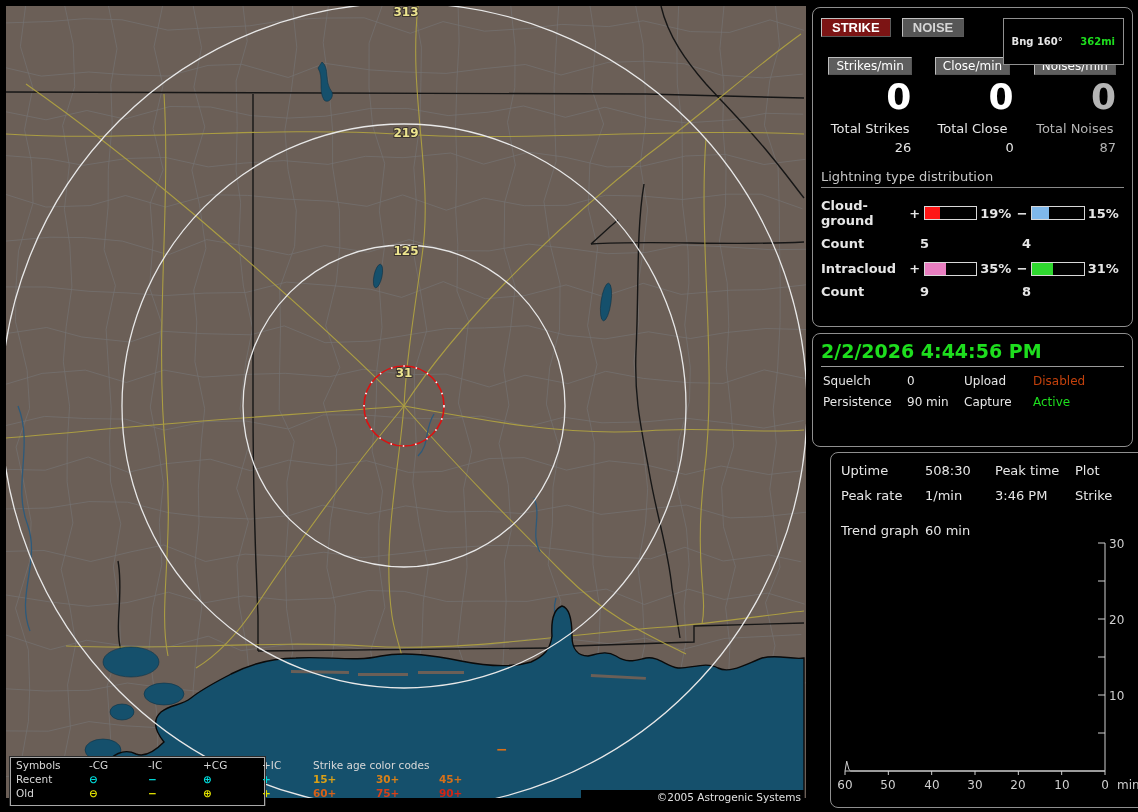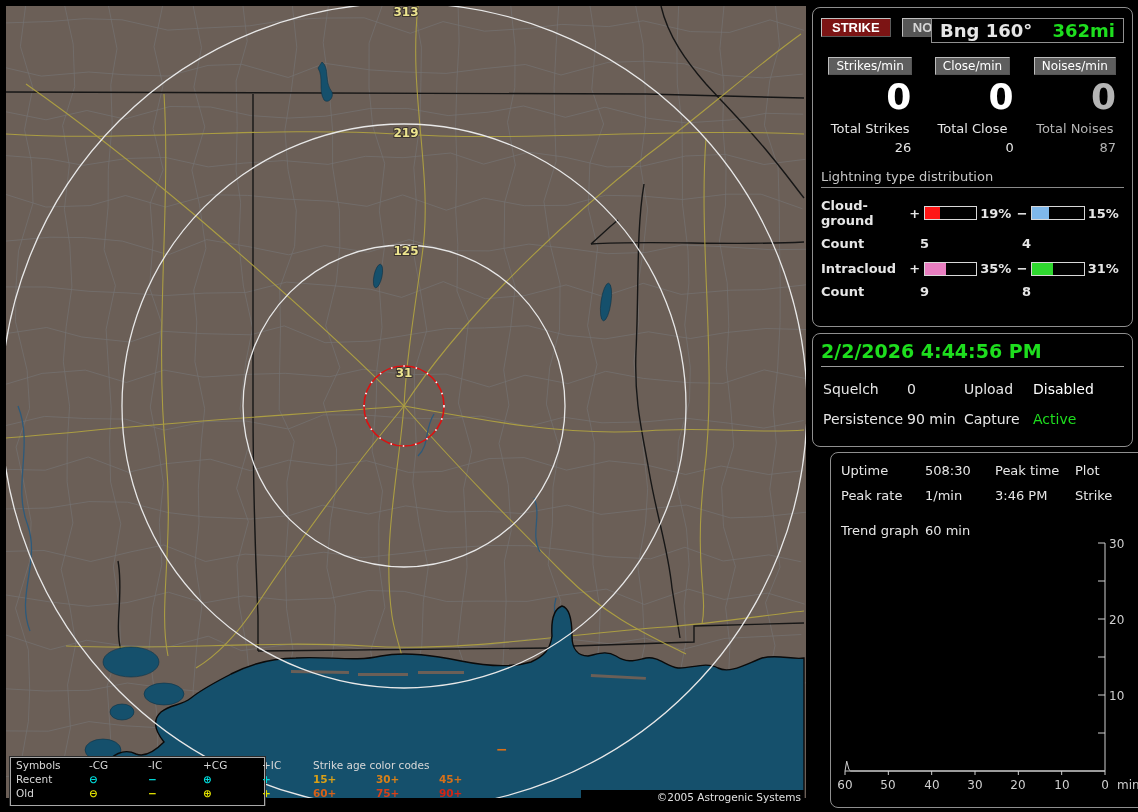--- a/index.html
+++ b/index.html
@@ -18,21 +18,21 @@
   
   .panelbox{position:absolute;left:812px;width:319px;background:#000;border:1px solid #8f8f8f;border-radius:8px;}
   #box1{top:7px;height:318px;}
   #box2{top:333px;height:112px;}
   #box3{top:452px;height:354px;margin-left:18px;}
   .btn{display:inline-block;font-weight:bold;font-size:13px;text-align:center;
        border:1px solid;border-color:#c0c0c0 #5a5a5a #5a5a5a #c0c0c0;padding:1px 10px;}
   #strike-btn{background:#7c1414;color:#fff;margin:10px 0 0 8px;}
   #noise-btn{background:#565656;color:#d6d6d6;margin:10px 0 0 6px;}
   #bng-box{position:absolute;right:8px;top:10px;border:1px solid #909090;background:#000;
-       font-weight:bold;font-size:18px;padding:1px 8px;white-space:nowrap;}
+       font-weight:bold;font-size:10px;padding:17px 8px;white-space:nowrap;}
   #bng-box .grn{margin-left:14px;}
   .grn{color:#1ede1e;}
   .counters{display:grid;grid-template-columns:1fr 1fr 1fr;margin-top:18px;padding:0 6px;}
   .ccol{text-align:center;}
   .clabel{display:inline-block;background:#5e5e5e;color:#fff;font-size:12px;padding:1px 7px;
        border:1px solid;border-color:#bdbdbd #555 #555 #bdbdbd;}
   .czero{font-size:36px;font-weight:bold;color:#fff;text-align:right;padding-right:10px;line-height:44px;}
   .ctot{font-size:13px;margin-top:2px;}
   .ccount{font-size:13px;text-align:right;padding-right:10px;margin-top:4px;}
   .dim .czero,.dim .ctot,.dim .ccount{color:#b4b4b4;}
@@ -41,22 +41,22 @@
   .drow{display:flex;align-items:center;margin-top:10px;font-weight:bold;font-size:13px;}
   .drow .dlab{width:92px;}
   .dsign{width:12px;text-align:center;}
   .bar{width:54px;height:12px;border:1px solid #d8d8d8;background:#000;display:inline-block;margin:0 3px;}
   .bar i{display:block;height:100%;}
   .dpct{width:38px;}
   .crow{display:flex;font-weight:bold;font-size:13px;margin-top:8px;}
   .crow .dlab{width:104px;}
   .crow .cv{width:107px;}
   #box2 .date{font-size:19px;font-weight:bold;margin:6px 8px 0 8px;border-bottom:1px solid #9a9a9a;padding-bottom:4px;}
-  .strow{display:grid;grid-template-columns:84px 57px 69px auto;font-size:14px;padding-left:10px;margin-top:14px;}
-  .gray{color:#ffffff;}
+  .strow{display:grid;grid-template-columns:84px 57px 69px auto;font-size:12px;padding-left:10px;margin-top:7px;}
+  .gray{color:#c2410c;}
   .utrow{display:grid;grid-template-columns:84px 70px 80px auto;font-size:13px;padding-left:10px;margin-top:10px;}
   .trendlbl{display:grid;grid-template-columns:84px auto;font-size:13px;padding-left:10px;margin-top:20px;}
   #trend-svg{position:absolute;left:6px;top:86px;}
   #trend-svg text{font-size:12px;fill:#cfcfcf;font-family:"DejaVu Sans",sans-serif;}
   #trend-svg line,#trend-svg polyline{stroke:#cfcfcf;fill:none;}
   .ringlabel{font-size:12px;font-weight:bold;fill:#ece48f;paint-order:stroke;stroke:#3a332e;stroke-width:2px;}
 </style>
 </head>
 <body>
 

